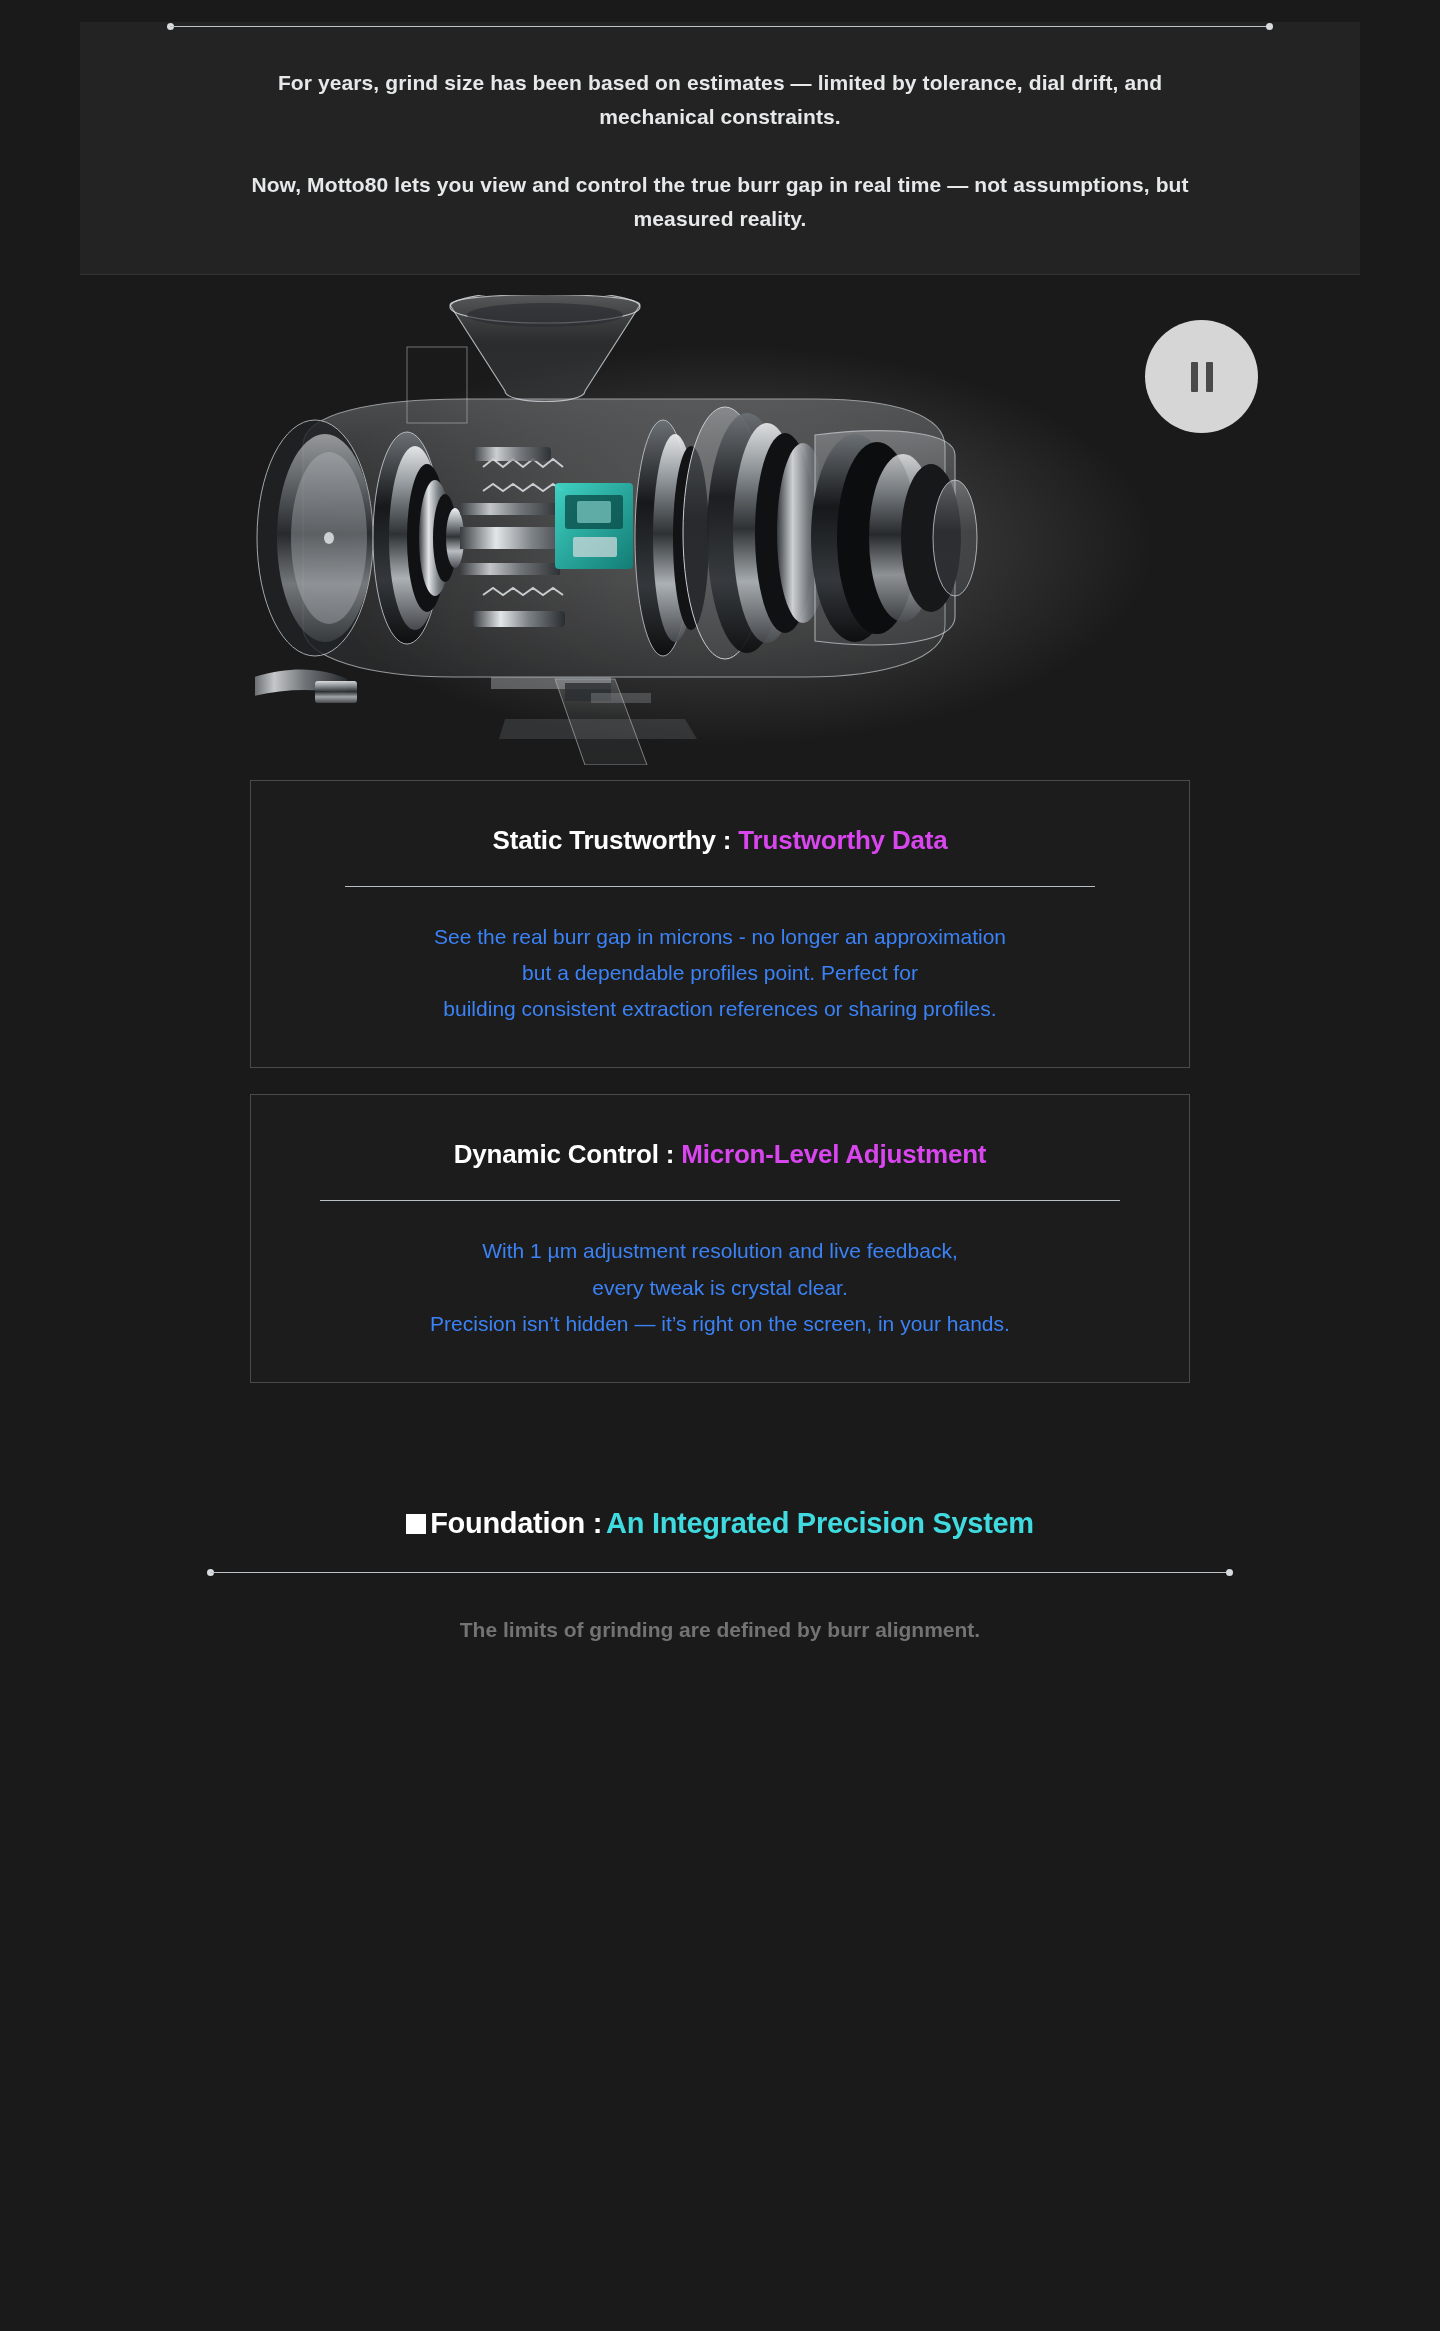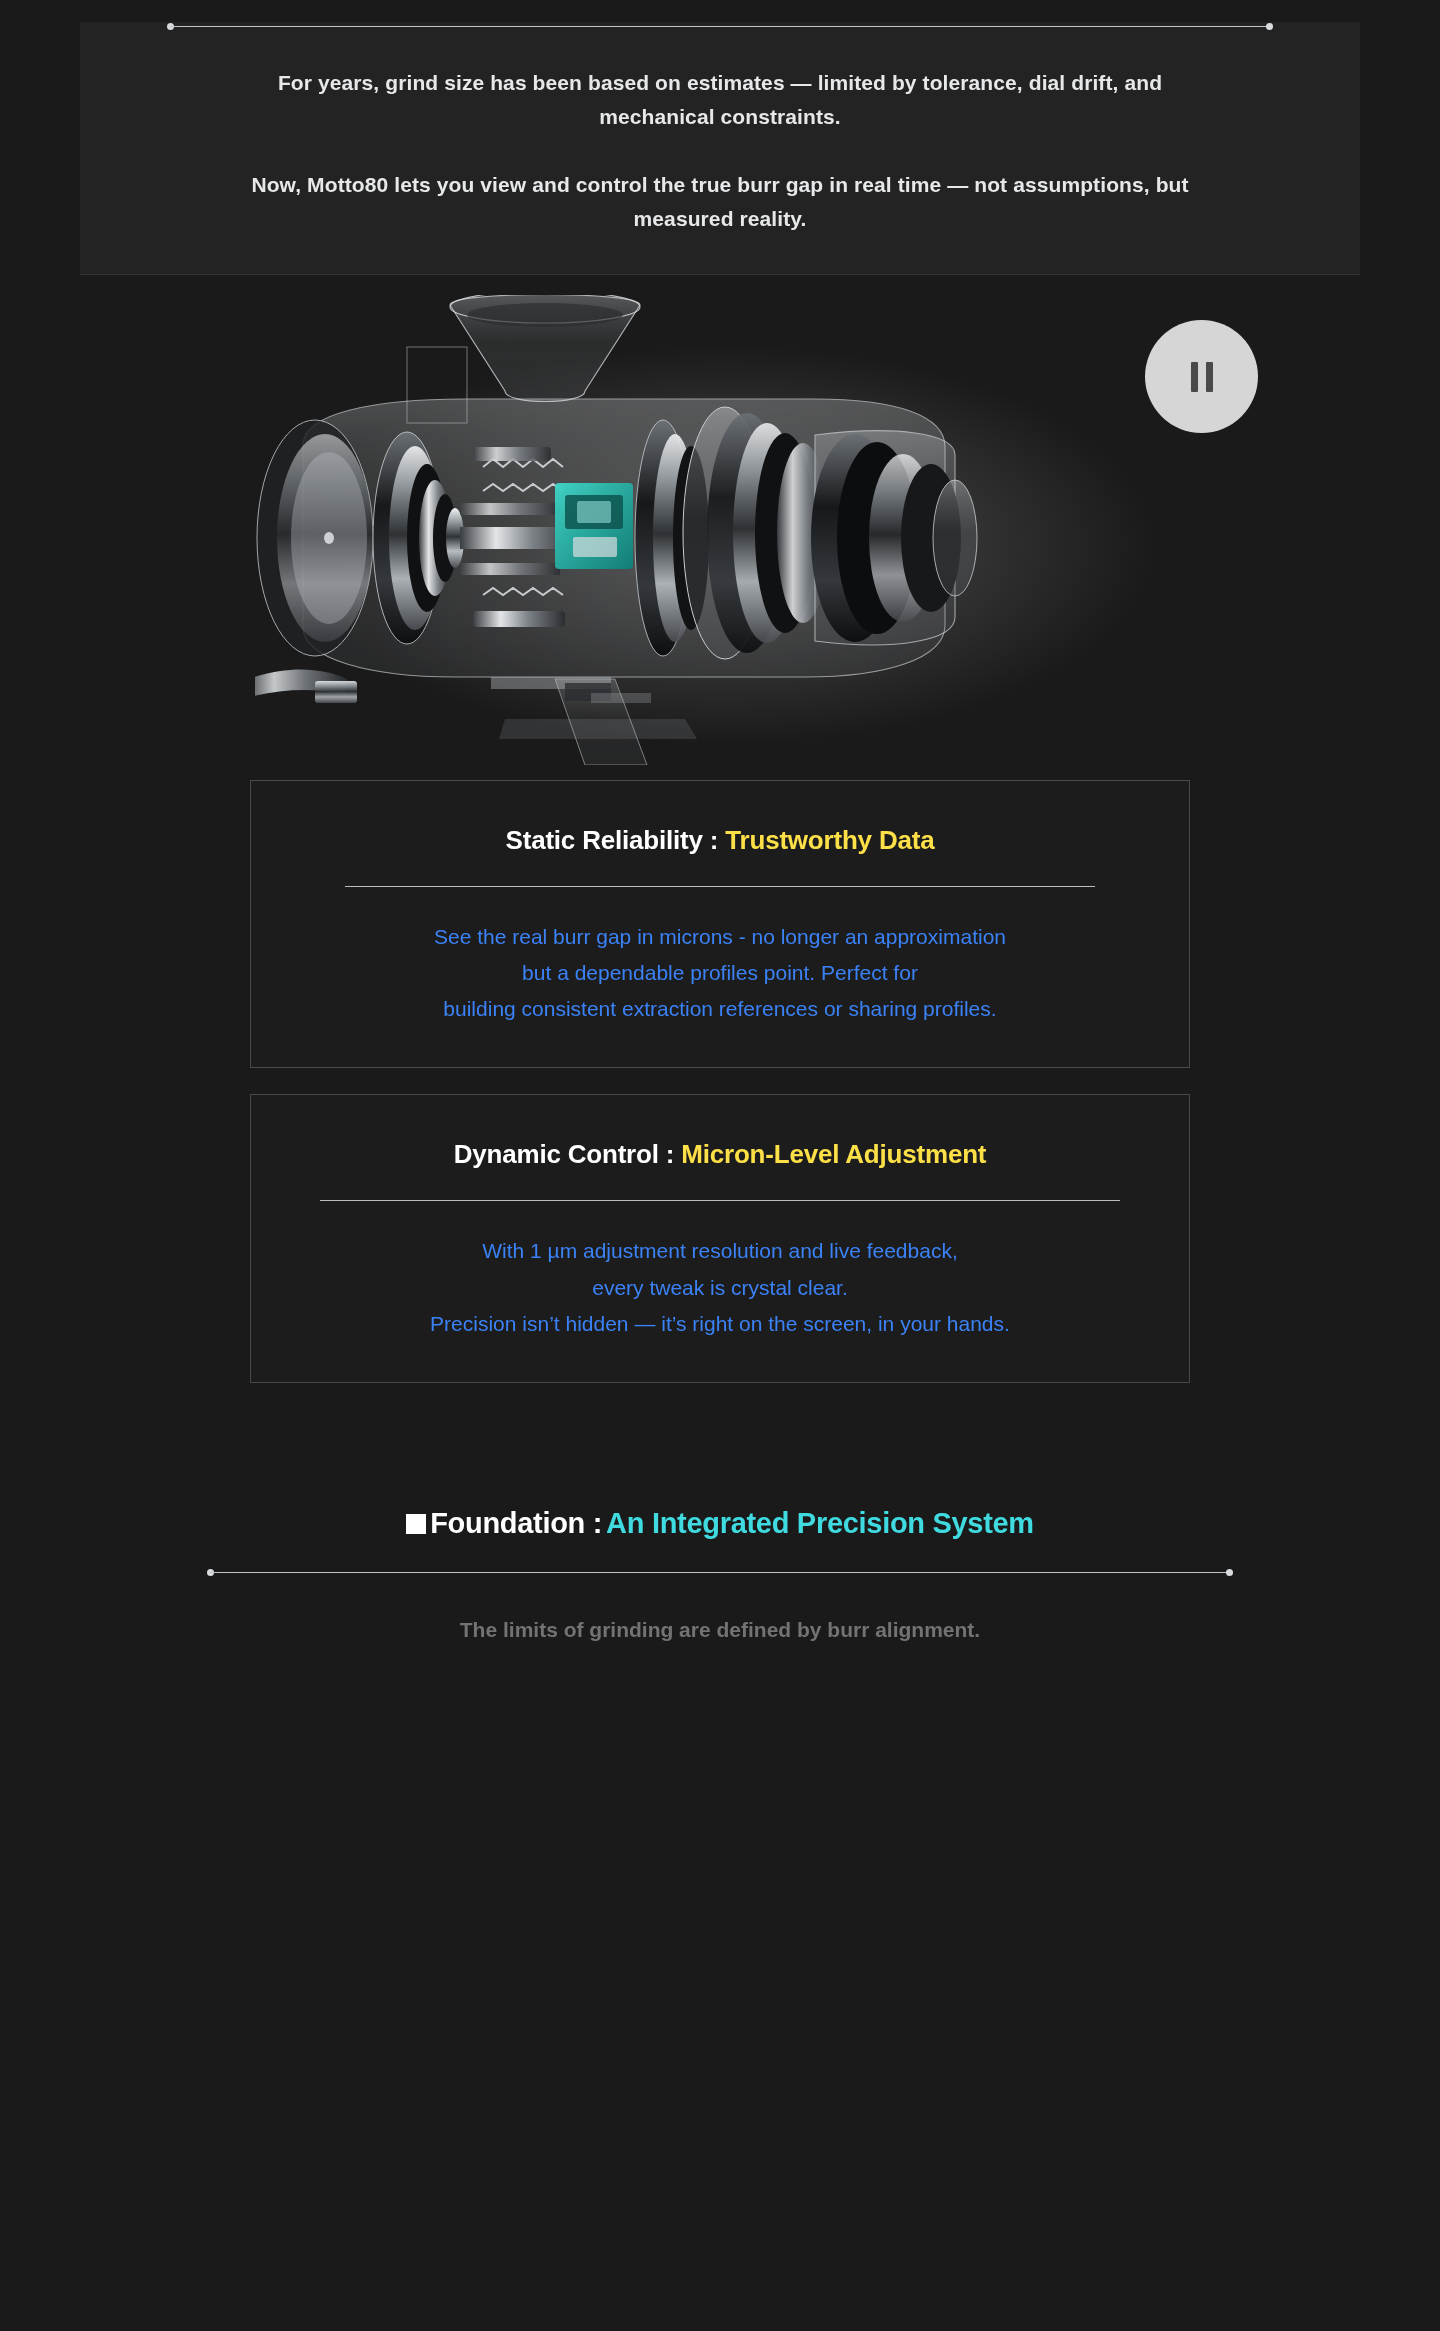--- a/index.html
+++ b/index.html
@@ -123,21 +123,21 @@
     background: #1c1c1c;
     padding: 44px 40px 40px 40px;
     text-align: center;
   }
   .card-title {
     font-size: 26px;
     font-weight: 700;
     color: #ffffff;
     letter-spacing: -0.2px;
   }
-  .card-title .accent { color: #fde047; }
+  .card-title .accent { color: #d946ef; }
   .card-rule {
     width: 750px;
     height: 1px;
     background: #b9bec2;
     margin: 30px auto 32px auto;
   }
   .card.dynamic .card-rule { width: 800px; }
   .card-body {
     font-size: 21px;
     line-height: 1.72;
@@ -330,21 +330,21 @@
     <button class="pause-button" aria-label="Pause">
       <span class="bar"></span>
       <span class="bar"></span>
     </button>
   </section>
 
   <section class="cards">
 
     <div class="card static">
       <div class="card-title">
-        <span>Static Reliability : </span><span class="accent">Trustworthy Data</span>
+        <span>Static Trustworthy : </span><span class="accent">Trustworthy Data</span>
       </div>
       <div class="card-rule"></div>
       <div class="card-body">
         <p>See the real burr gap in microns - no longer an approximation</p>
         <p>but a dependable profiles point. Perfect for</p>
         <p>building consistent extraction references or sharing profiles.</p>
       </div>
     </div>
 
     <div class="card dynamic">

